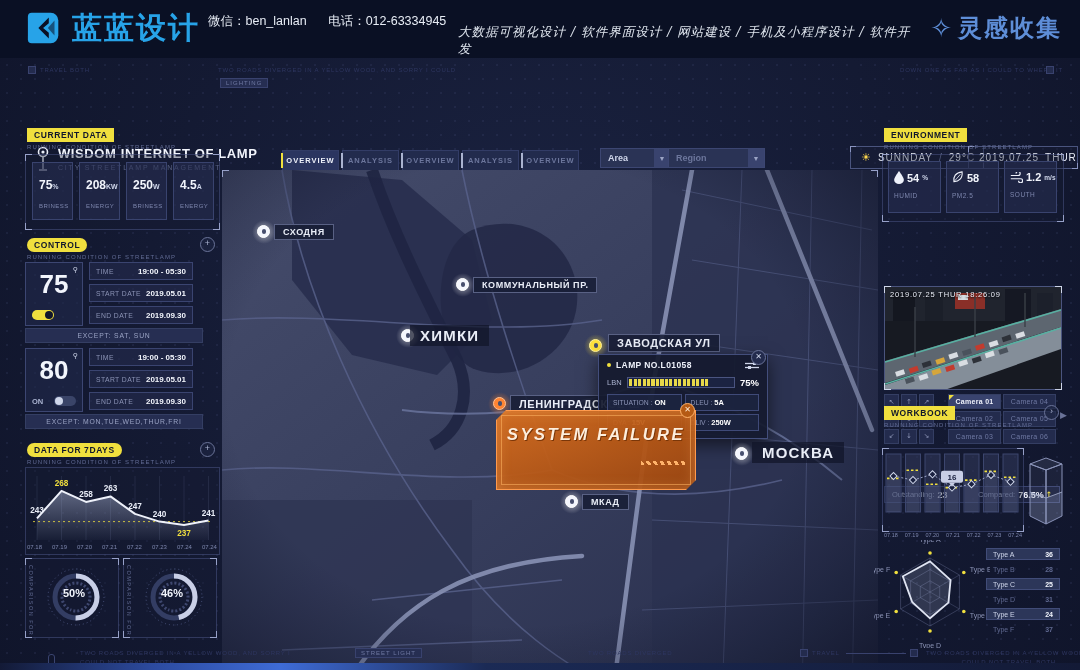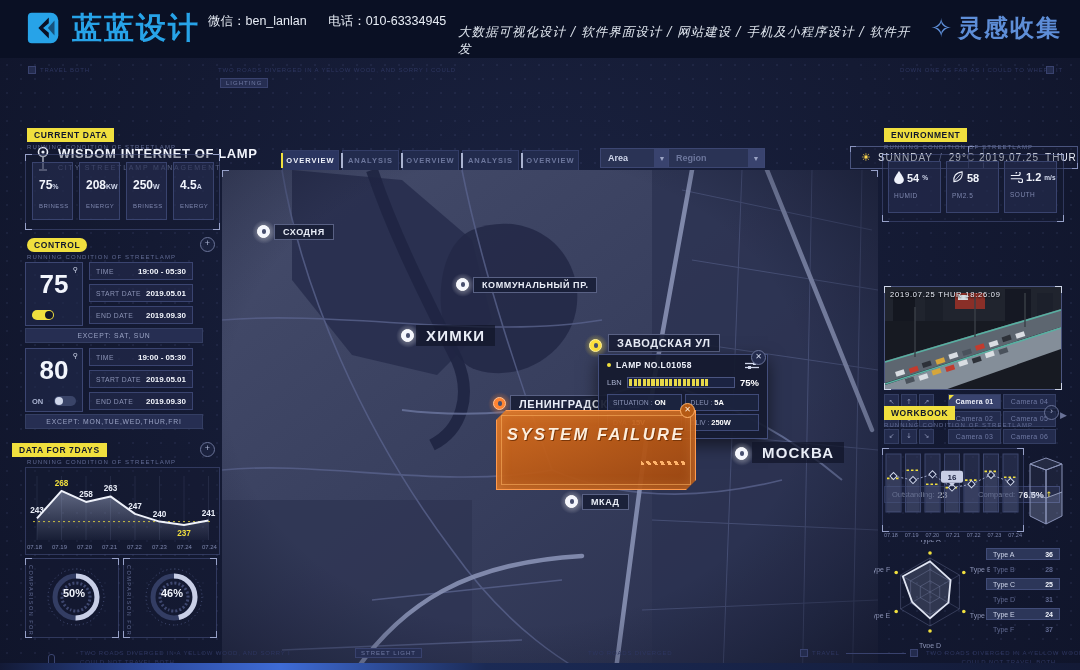--- a/index.html
+++ b/index.html
@@ -187,21 +187,21 @@
       <svg class="logo-mark" viewBox="0 0 40 40">
         <path d="M6 4 h20 a8 8 0 0 1 8 8 v16 a8 8 0 0 1 -8 8 h-20 a4 4 0 0 1 -4 -4 v-24 a4 4 0 0 1 4 -4 z" fill="#27a3e8"></path>
         <path d="M24 9 L13 20 L24 31 L24 25 L18 20 L24 15 Z" fill="#0a1024"></path>
         <path d="M30 12 L23 20 L30 28 Z" fill="#0a1024" opacity=".55"></path>
       </svg>
       <span class="brand">蓝蓝设计</span>
     </div>
     <div class="contact">
       <div class="l2">
         <span>微信：ben_lanlan</span>
-        <span>电话：010-63334945</span>
+        <span>电话：012-63334945</span>
       </div>
     </div>
     <div class="services">大数据可视化设计 / 软件界面设计 / 网站建设 / 手机及小程序设计 / 软件开发</div>
     <div class="collect">
       <span class="mark">✧</span>
       <span class="txt">灵感收集</span>
     </div>
   </div>
 
   <div id="dash">
@@ -326,21 +326,21 @@
       <div class="pin" style="left:229px;top:103px;">
           <span class="glow"></span>
           <span class="dot"></span>
         </div>
       <div class="maplabel" style="left:251px;top:107px;">КОММУНАЛЬНЫЙ ПР.</div>
 
       <div class="pin" style="left:174px;top:154px;">
           <span class="glow"></span>
           <span class="dot"></span>
         </div>
-      <div class="maplabel big" style="left:194px;top:155px;">ХИМКИ</div>
+      <div class="maplabel big" style="left:188px;top:155px;">ХИМКИ</div>
 
       <div class="pin yellow" style="left:362px;top:164px;">
           <span class="glow"></span>
           <span class="dot"></span>
         </div>
       <div class="maplabel mid" style="left:386px;top:164px;">ЗАВОДСКАЯ УЛ</div>
 
       <div class="pin orange" style="left:266px;top:222px;">
           <span class="glow"></span>
           <span class="dot"></span>
@@ -464,21 +464,21 @@
     <div class="kv" style="left:89px;top:312px;">
       <span class="k">START DATE</span>
         <span class="v">2019.05.01</span>
       </div>
     <div class="kv" style="left:89px;top:334px;">
       <span class="k">END DATE</span>
         <span class="v">2019.09.30</span>
       </div>
     <div class="exceptbar" style="left:25px;top:356px;">EXCEPT: MON,TUE,WED,THUR,FRI</div>
 
-    <span class="tag" style="left:12px;top:385px;">DATA FOR 7DAYS</span>
+    <span class="tag" style="left:27px;top:385px;border-radius:7px;">DATA FOR 7DAYS</span>
     <div class="plusbtn" style="left:200px;top:384px;">+</div>
     <span class="sub" style="left:27px;top:401px;">RUNNING CONDITION OF STREETLAMP</span>
     <div class="frame" style="left:25px;top:409px;width:193px;height:86px;"></div>
     <div id="line-chart" style="position:absolute;left:27px;top:410px;"><svg width="190" height="76" viewBox="0 0 190 76">
      <defs>
             <linearGradient id="ag" x1="0" y1="0" x2="0" y2="1">
        <stop offset="0" stop-color="rgba(170,180,210,.5)"></stop>
               <stop offset="1" stop-color="rgba(170,180,210,.03)"></stop>
             </linearGradient>
           </defs>

